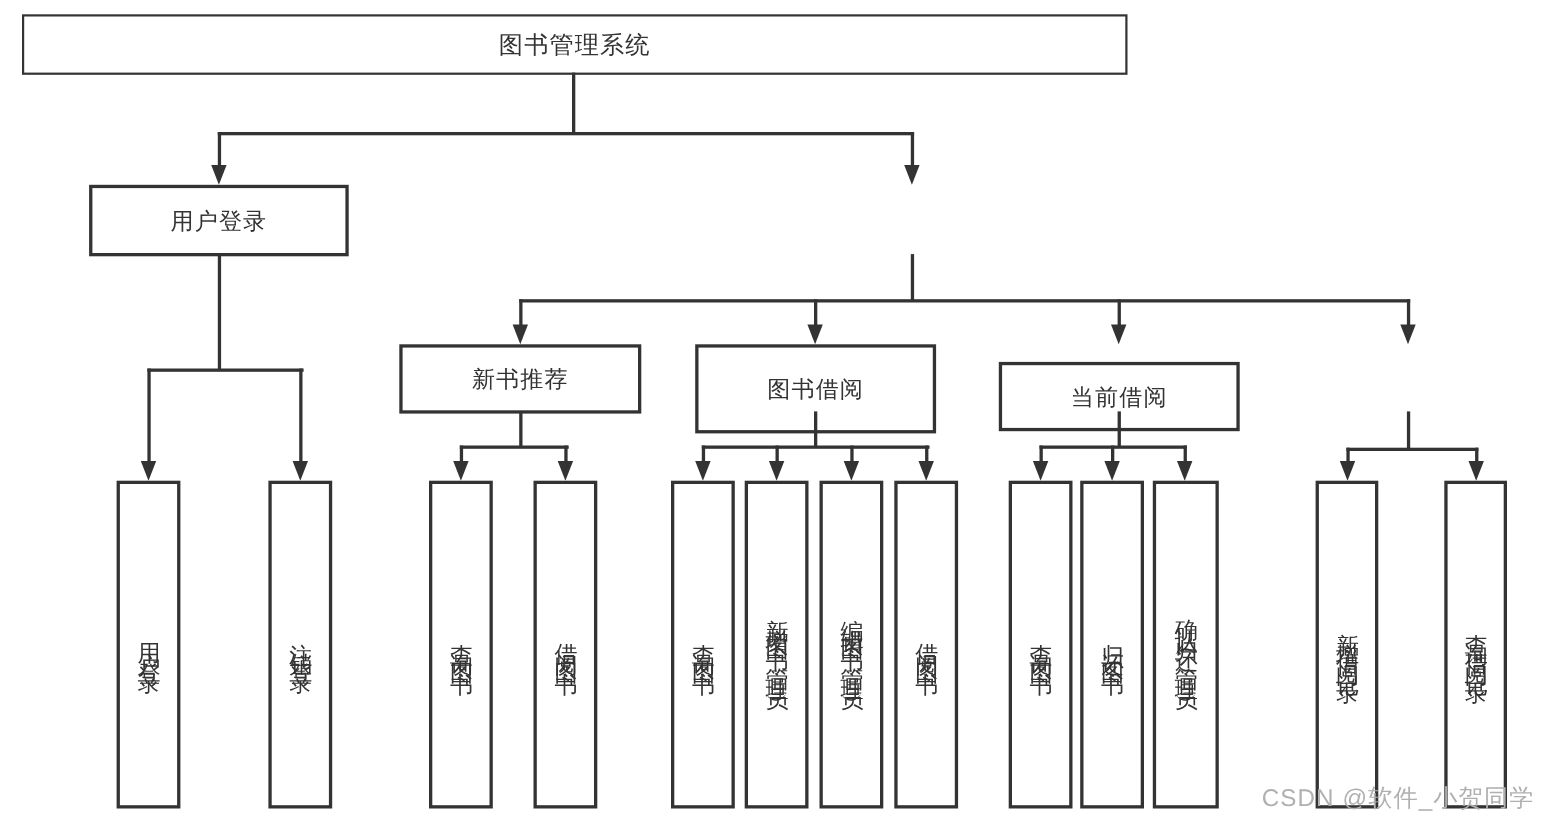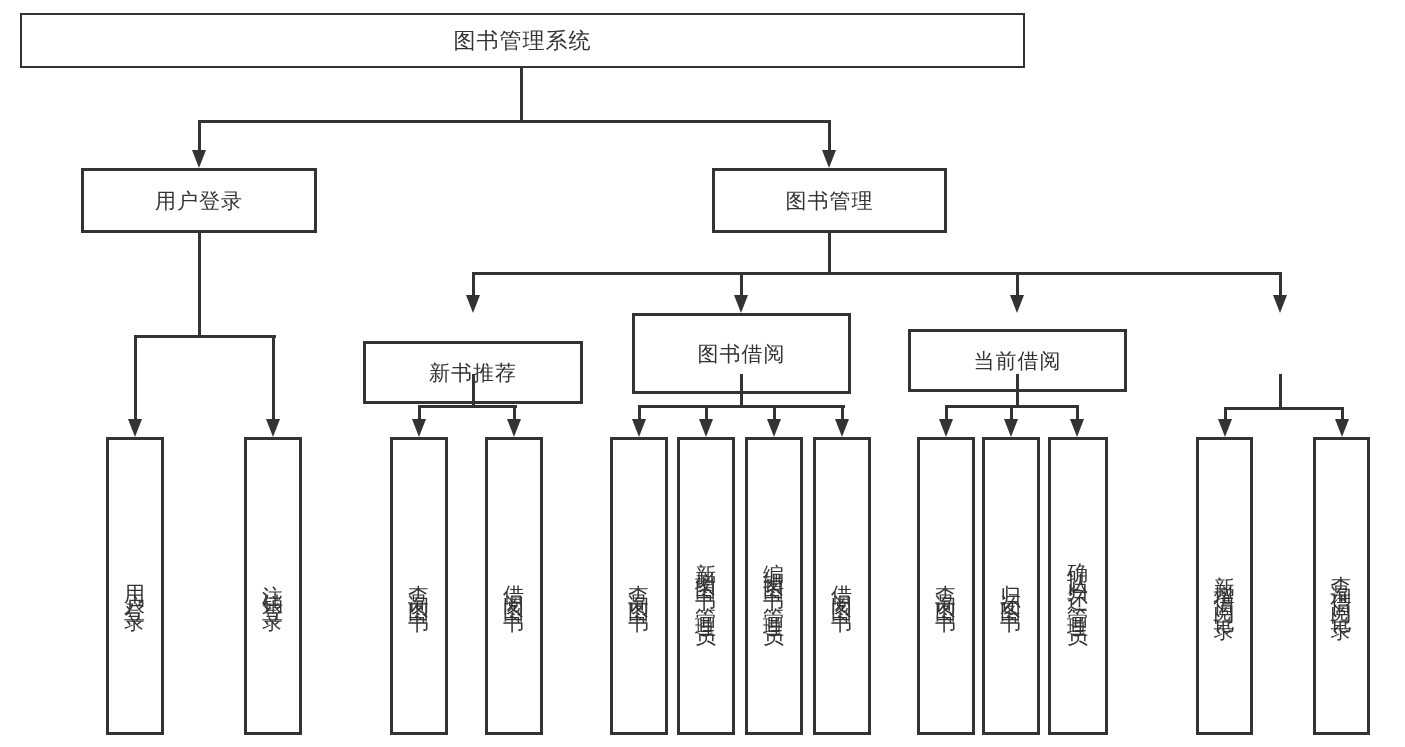--- a/index.html
+++ b/index.html
@@ -65,41 +65,40 @@
   <div class="box root-box" style="left:20px; top:13px; width:1005px; height:55px;">图书管理系统</div>
 
   <div class="line" style="left:520px; top:66px; width:3px; height:56px;"></div>
   <div class="line" style="left:198px; top:120px; width:633px; height:3px;"></div>
   <div class="line" style="left:198px; top:120px; width:3px; height:40px;"></div>
   <div class="arrow" style="left:192px; top:150px;"></div>
   <div class="line" style="left:828px; top:120px; width:3px; height:40px;"></div>
   <div class="arrow" style="left:822px; top:150px;"></div>
 
   <div class="box" style="left:81px; top:168px; width:236px; height:65px;">用户登录</div>
-  <div class="box" style="left:712px; top:168px; width:235px; height:65px;">图书管理</div>
 
   <div class="line" style="left:198px; top:231px; width:3px; height:106px;"></div>
   <div class="line" style="left:134px; top:335px; width:142px; height:3px;"></div>
   <div class="line" style="left:134px; top:335px; width:3px; height:95px;"></div>
   <div class="arrow" style="left:128px; top:419px;"></div>
   <div class="line" style="left:272px; top:335px; width:3px; height:95px;"></div>
   <div class="arrow" style="left:266px; top:419px;"></div>
 
   <div class="line" style="left:828px; top:231px; width:3px; height:42px;"></div>
   <div class="line" style="left:472px; top:272px; width:810px; height:3px;"></div>
   <div class="line" style="left:472px; top:272px; width:3px; height:28px;"></div>
   <div class="arrow" style="left:466px; top:295px;"></div>
   <div class="line" style="left:740px; top:272px; width:3px; height:28px;"></div>
   <div class="arrow" style="left:734px; top:295px;"></div>
   <div class="line" style="left:1016px; top:272px; width:3px; height:28px;"></div>
   <div class="arrow" style="left:1010px; top:295px;"></div>
   <div class="line" style="left:1279px; top:272px; width:3px; height:28px;"></div>
   <div class="arrow" style="left:1273px; top:295px;"></div>
 
-  <div class="box" style="left:363px; top:313px; width:220px; height:63px;margin-top:28px;">新书推荐</div>
+  <div class="box" style="left:363px; top:313px; width:220px; height:63px;">新书推荐</div>
   <div class="box" style="left:632px; top:313px; width:219px; height:81px;">图书借阅</div>
   <div class="box" style="left:908px; top:329px; width:219px; height:63px;">当前借阅</div>
 
   <div class="line" style="left:472px; top:374px; width:3px; height:33px;"></div>
   <div class="line" style="left:418px; top:405px; width:99px; height:3px;"></div>
   <div class="line" style="left:418px; top:405px; width:3px; height:25px;"></div>
   <div class="arrow" style="left:412px; top:419px;"></div>
   <div class="line" style="left:513px; top:405px; width:3px; height:25px;"></div>
   <div class="arrow" style="left:507px; top:419px;"></div>
 
@@ -141,14 +140,15 @@
   <div class="box vbox" style="left:745px; top:437px; width:58px; height:298px;">编辑图书（管理员）</div>
   <div class="box vbox" style="left:813px; top:437px; width:58px; height:298px;">借阅图书</div>
 
   <div class="box vbox" style="left:917px; top:437px; width:58px; height:298px;">查询图书</div>
   <div class="box vbox" style="left:982px; top:437px; width:58px; height:298px;">归还图书</div>
   <div class="box vbox" style="left:1048px; top:437px; width:60px; height:298px;">确认归还（管理员）</div>
 
   <div class="box vbox" style="left:1196px; top:437px; width:57px; height:298px;">新增借阅记录</div>
   <div class="box vbox" style="left:1313px; top:437px; width:57px; height:298px;">查询借阅记录</div>
 
+  <div class="watermark">CSDN @软件_小贺同学</div>
 
 </div>
 
 </body></html>

